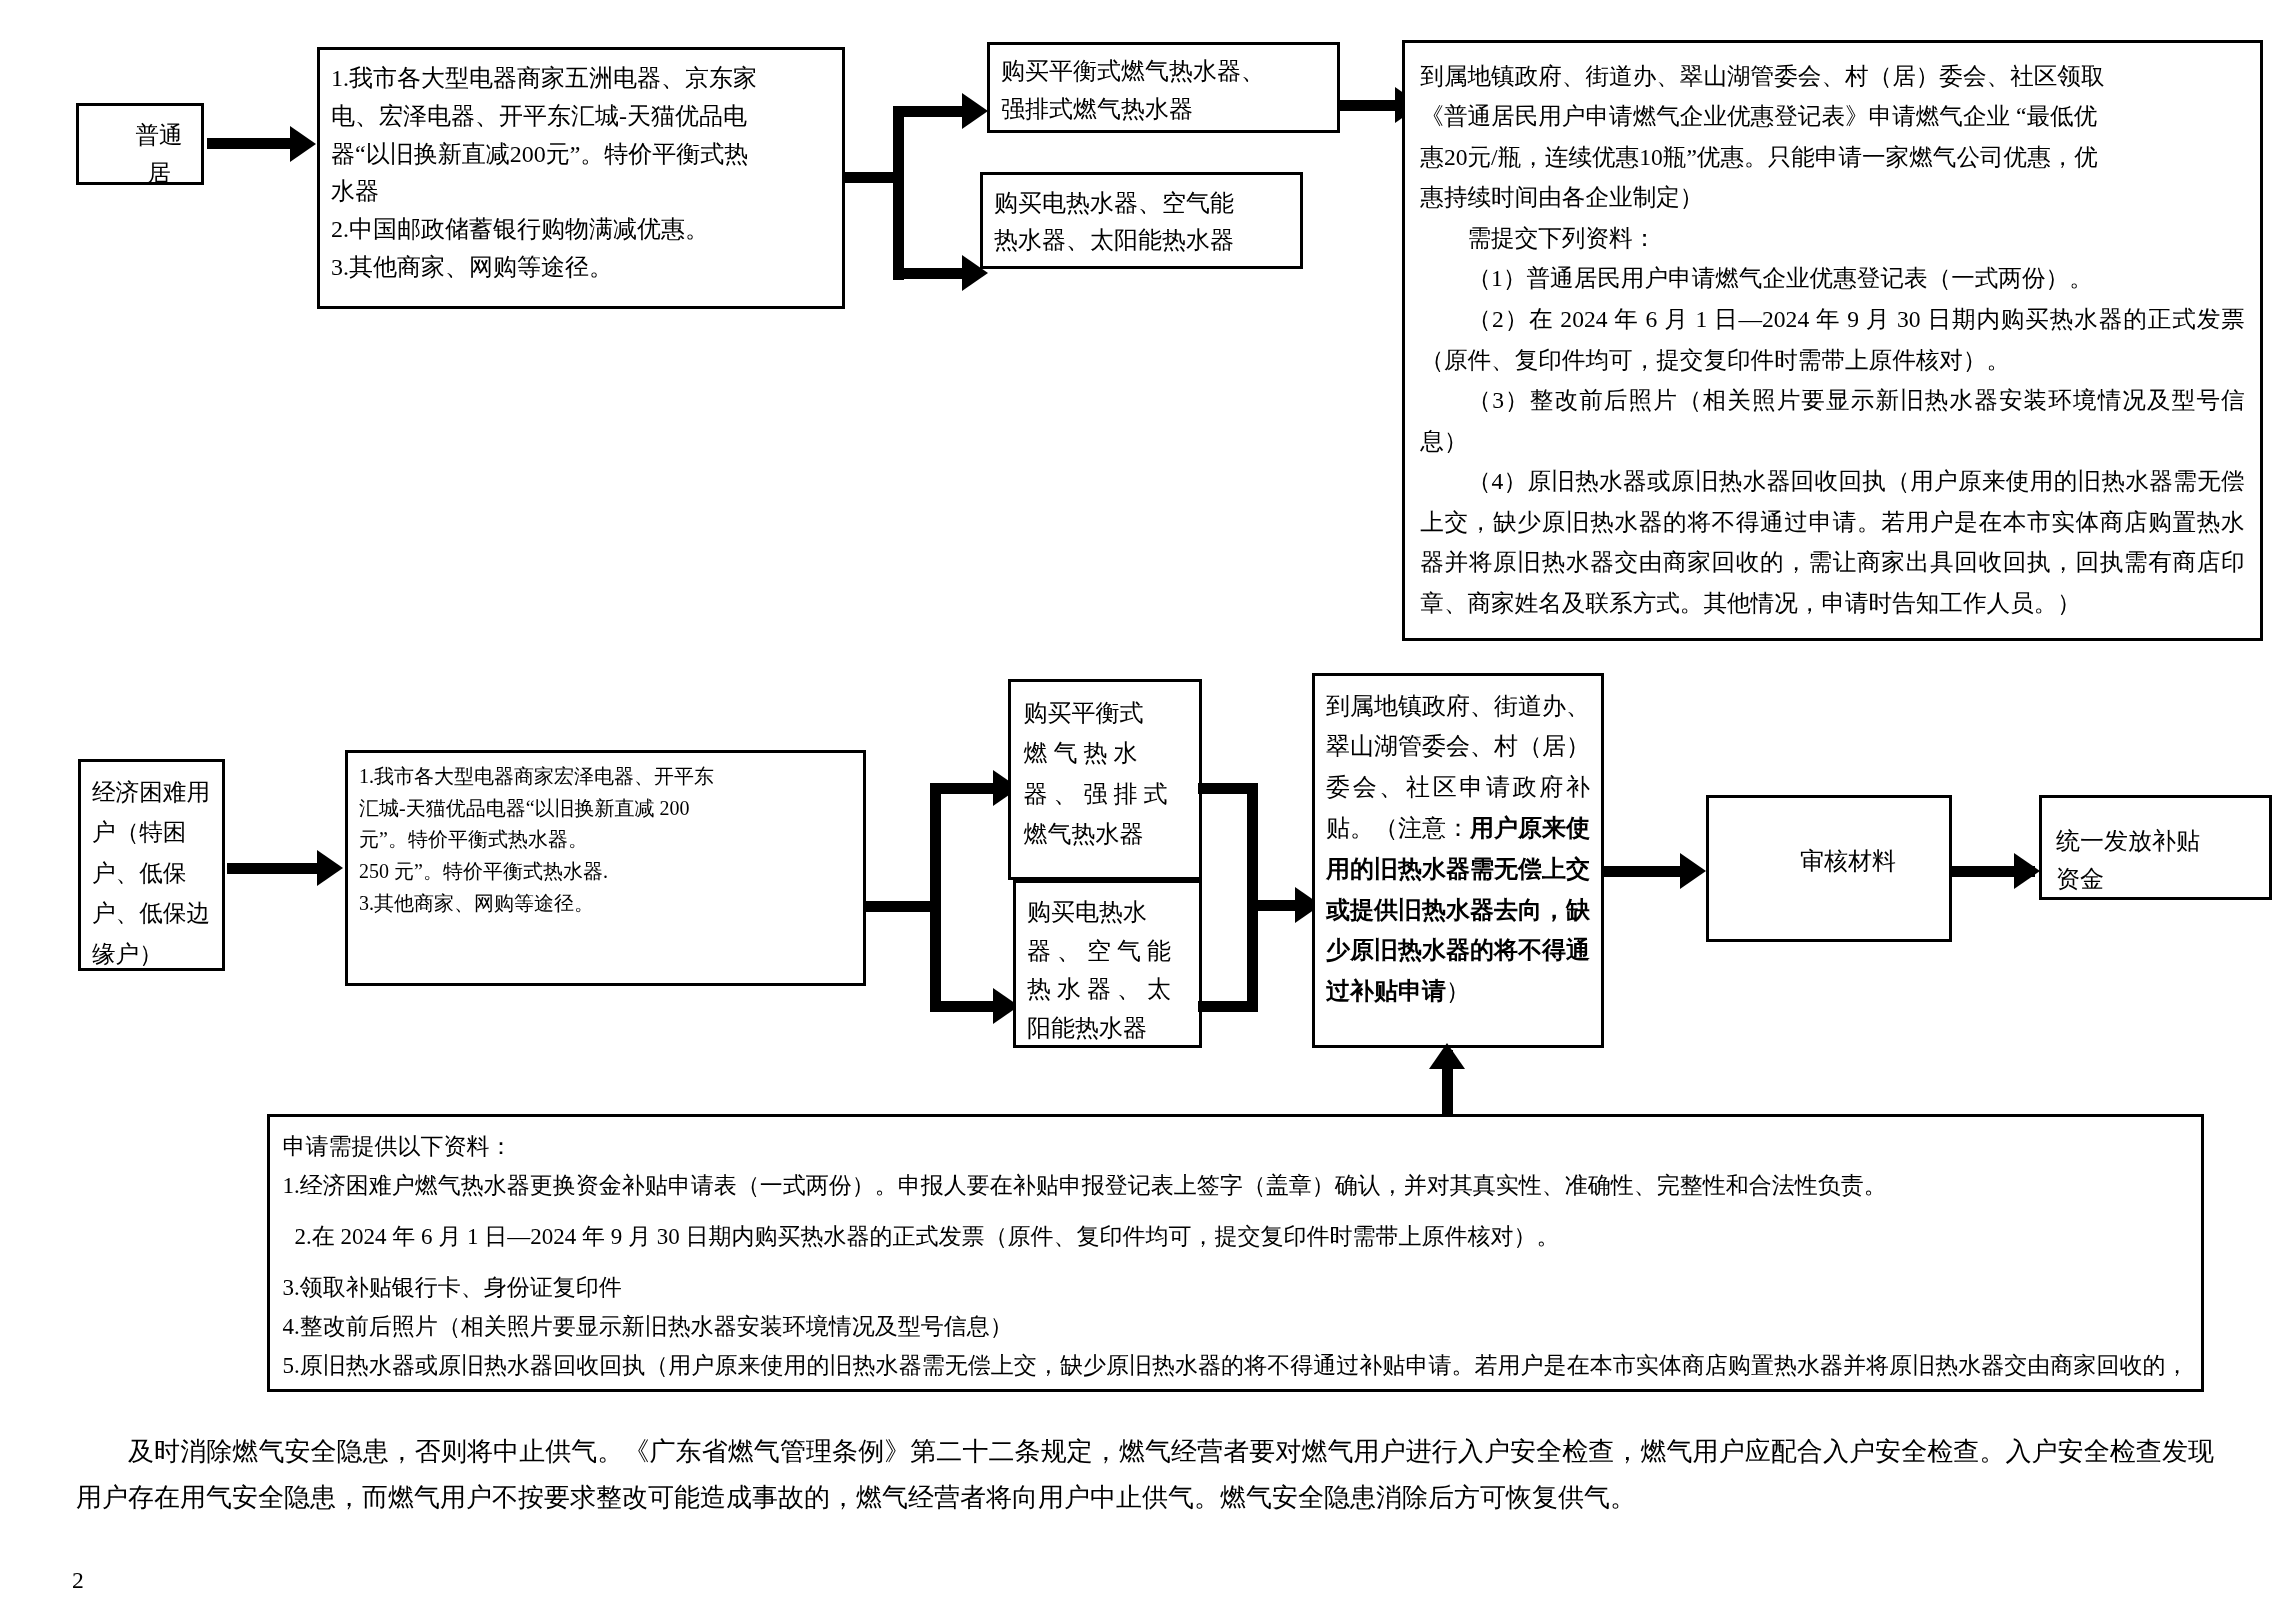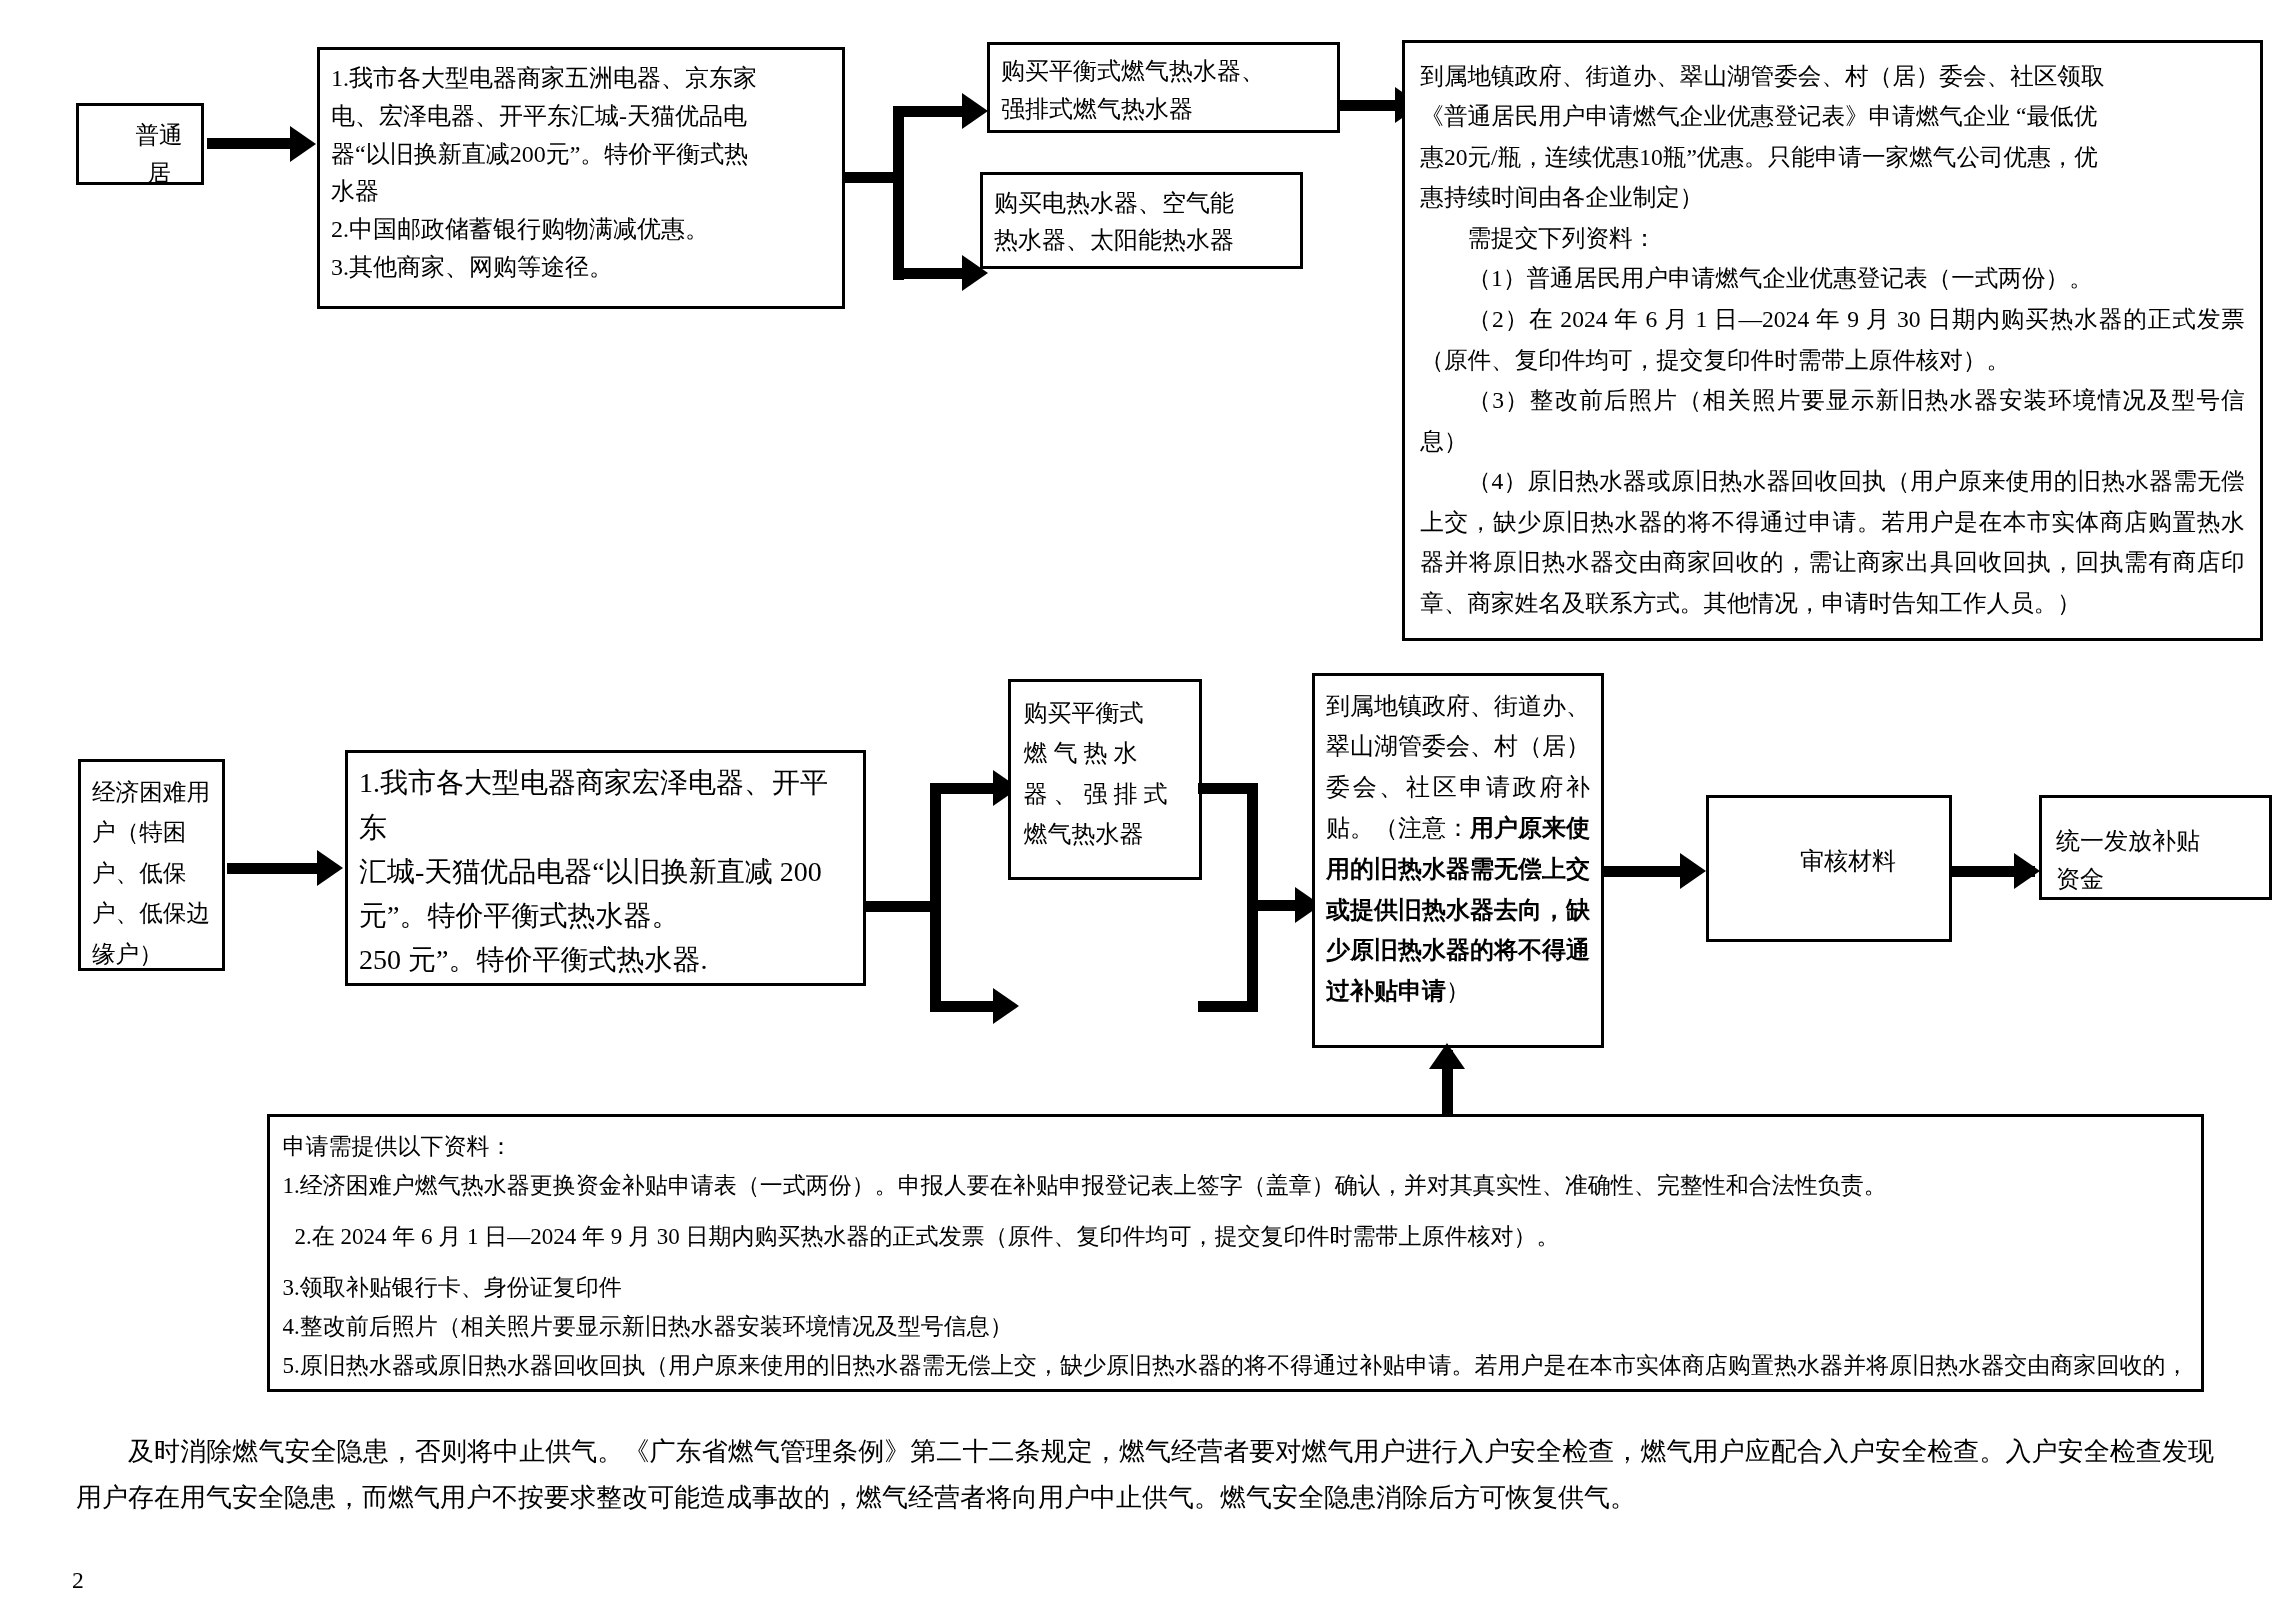--- a/index.html
+++ b/index.html
@@ -146,21 +146,21 @@
       <span class="ln">户、低保</span>
       <span class="ln">户、低保边</span>
       <span class="ln">缘户）</span>
     </div>
   </div>
 
   <div class="hbar" style="left:227px; top:863px; width:90px;"></div>
   <div class="ahead-r" style="left:317px; top:850px;"></div>
 
   <div class="box" style="left:345px; top:750px; width:521px; height:236px;">
-    <div class="inner" style="font-size:28px; line-height:1.58; padding:8.3px 11px;">
+    <div class="inner" style="font-size:20px; line-height:1.58; padding:8.3px 11px;">
       <span class="ln">1.我市各大型电器商家宏泽电器、开平东</span>
       <span class="ln">汇城-天猫优品电器“以旧换新直减 200</span>
       <span class="ln">元”。特价平衡式热水器。</span>
       <span class="ln">250 元”。特价平衡式热水器.</span>
       <span class="ln">3.其他商家、网购等途径。</span>
     </div>
   </div>
 
   <div class="hbar" style="left:866px; top:901px; width:65px;"></div>
   <div class="vbar" style="left:930px; top:783px; height:229px;"></div>
@@ -171,20 +171,28 @@
 
   <div class="box" style="left:1008px; top:679px; width:194px; height:201px;">
     <div class="inner just" style="font-size:24px; line-height:1.68; padding:11px 12.5px; text-align-last:left;">
       <span class="ln">购买平衡式</span>
       <span class="ln">燃 气 热 水</span>
       <span class="ln">器 、 强 排 式</span>
       <span class="ln">燃气热水器</span>
     </div>
   </div>
 
+  <div class="box" style="left:1013px; top:880px; width:189px; height:168px;">
+    <div class="inner just" style="font-size:24px; line-height:1.62; padding:9.7px 11px; text-align-last:left;">
+      <span class="ln">购买电热水</span>
+      <span class="ln">器 、 空 气 能</span>
+      <span class="ln">热 水 器 、 太</span>
+      <span class="ln">阳能热水器</span>
+    </div>
+  </div>
 
   <div class="hbar" style="left:1198px; top:783px; width:60px;"></div>
   <div class="hbar" style="left:1198px; top:1001px; width:60px;"></div>
   <div class="vbar" style="left:1247px; top:783px; height:229px;"></div>
   <div class="hbar" style="left:1247px; top:900px; width:56px;"></div>
   <div class="ahead-r" style="left:1295px; top:887px;"></div>
 
   <div class="box" style="left:1312px; top:673px; width:292px; height:375px;">
     <div class="inner just" style="font-size:24px; line-height:1.70; padding:9.7px 11px; text-align-last:left;">
       <span>到属地镇政府、街道办、翠山湖管委会、村（居）委会、社区申请政府补贴。（注意：</span><span class="b">用户原来使用的旧热水器需无偿上交或提供旧热水器去向，缺少原旧热水器的将不得通过补贴申请</span><span>）</span>

